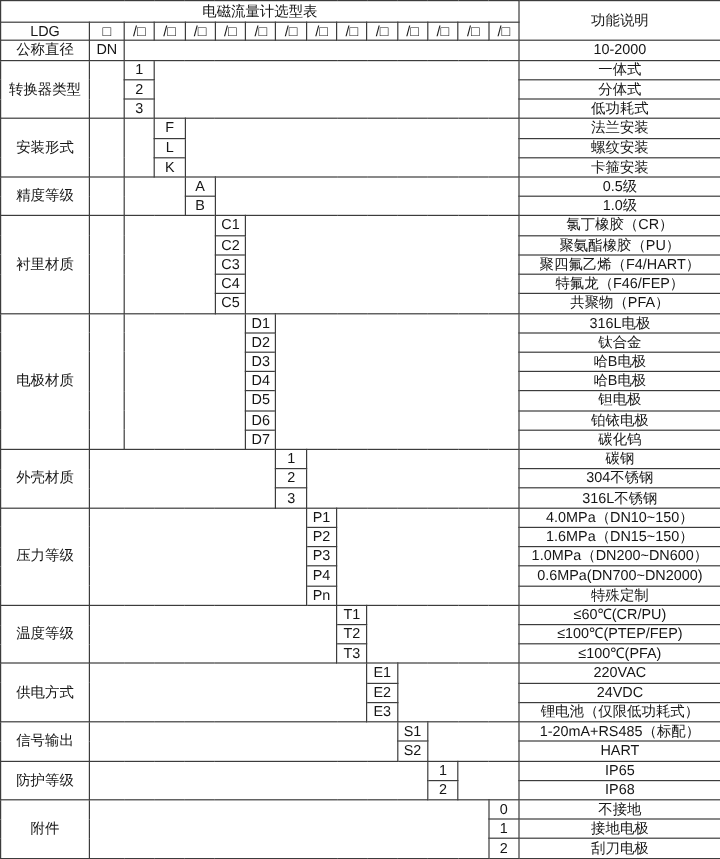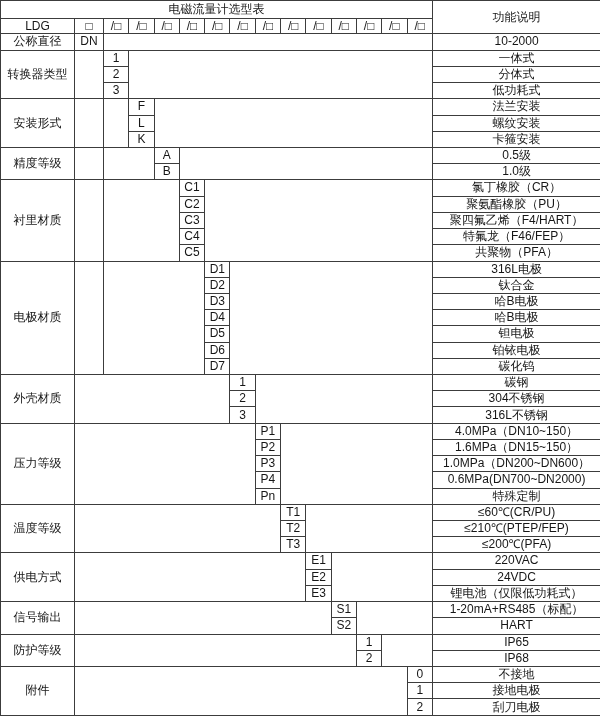--- a/index.html
+++ b/index.html
@@ -229,25 +229,25 @@
       </tr>
       <tr class="data-row">
         <td rowspan="3" class="label-cell">温度等级</td>
         <td colspan="8" rowspan="3"></td>
         <td class="code-cell">T1</td>
         <td colspan="5" rowspan="3"></td>
         <td class="desc-cell">≤60℃(CR/PU)</td>
       </tr>
       <tr class="data-row">
         <td class="code-cell">T2</td>
-        <td class="desc-cell">≤210℃(PTEP/FEP)</td>
+        <td class="desc-cell">≤100℃(PTEP/FEP)</td>
       </tr>
       <tr class="data-row">
         <td class="code-cell">T3</td>
-        <td class="desc-cell">≤200℃(PFA)</td>
+        <td class="desc-cell">≤100℃(PFA)</td>
       </tr>
       <tr class="data-row">
         <td rowspan="3" class="label-cell">供电方式</td>
         <td colspan="9" rowspan="3"></td>
         <td class="code-cell">E1</td>
         <td colspan="4" rowspan="3"></td>
         <td class="desc-cell">220VAC</td>
       </tr>
       <tr class="data-row">
         <td class="code-cell">E2</td>

